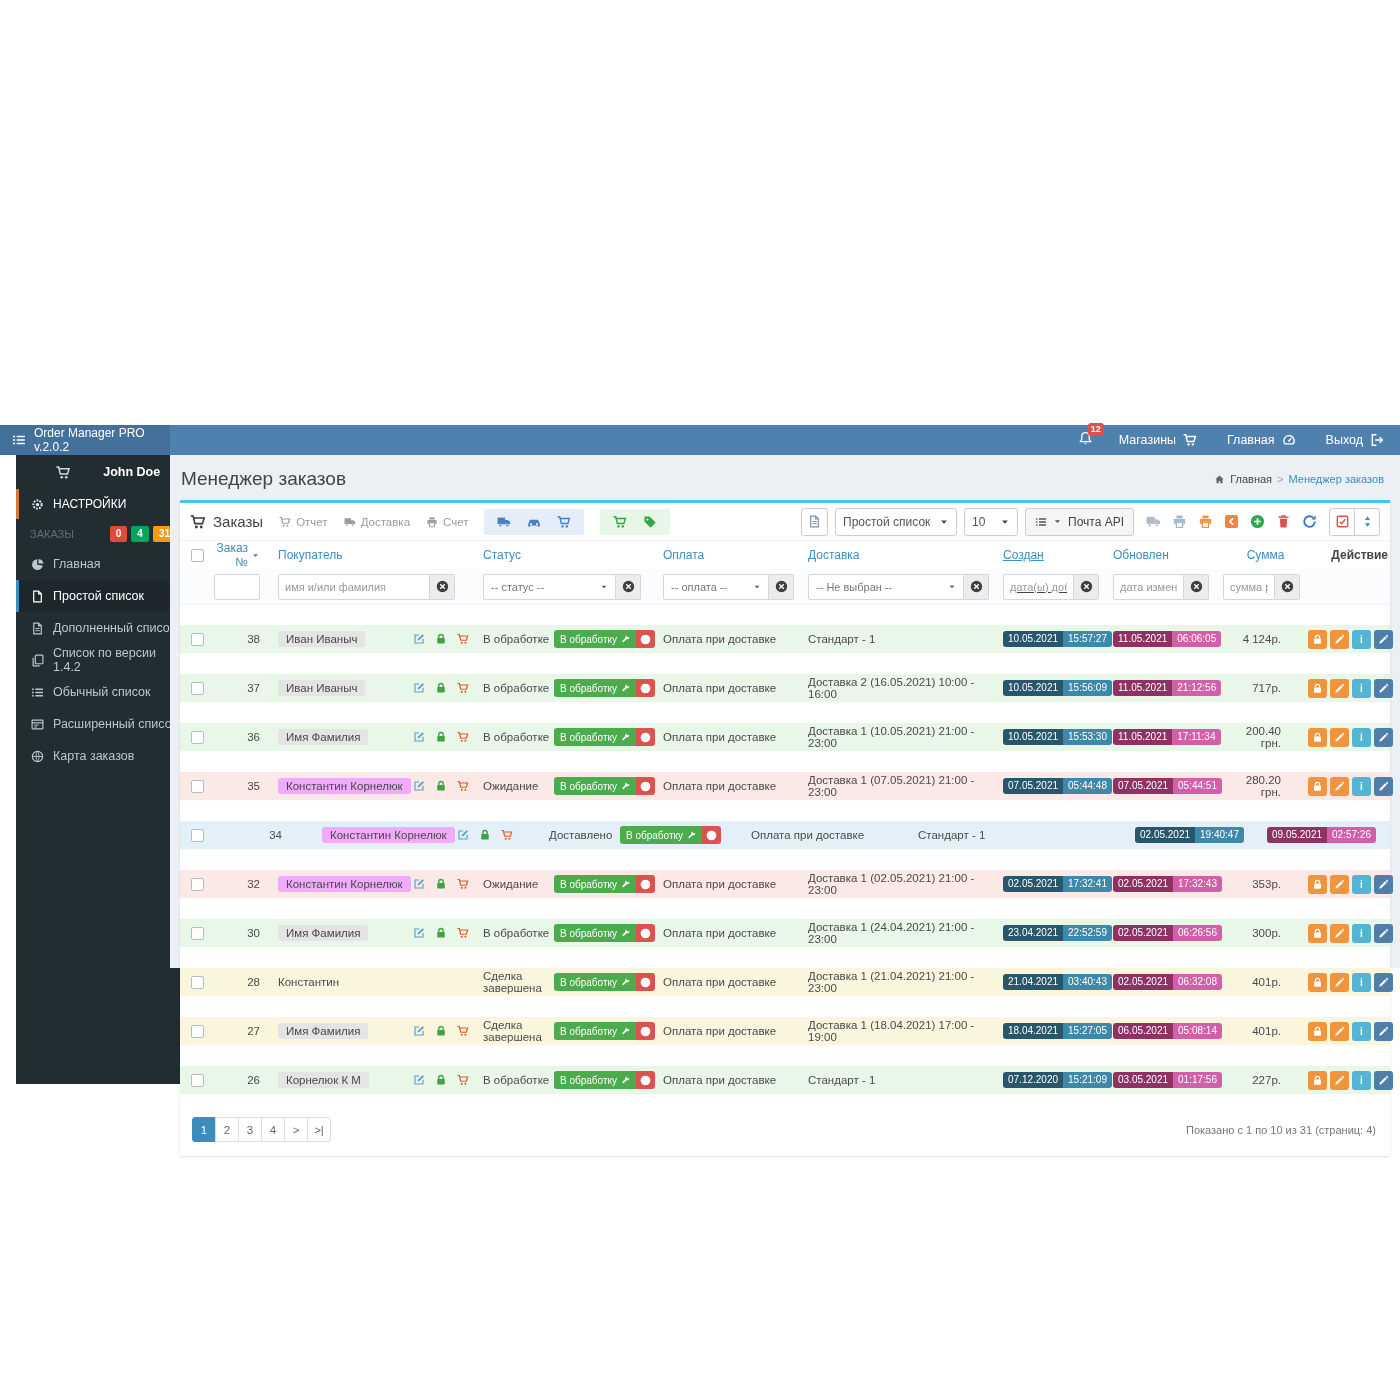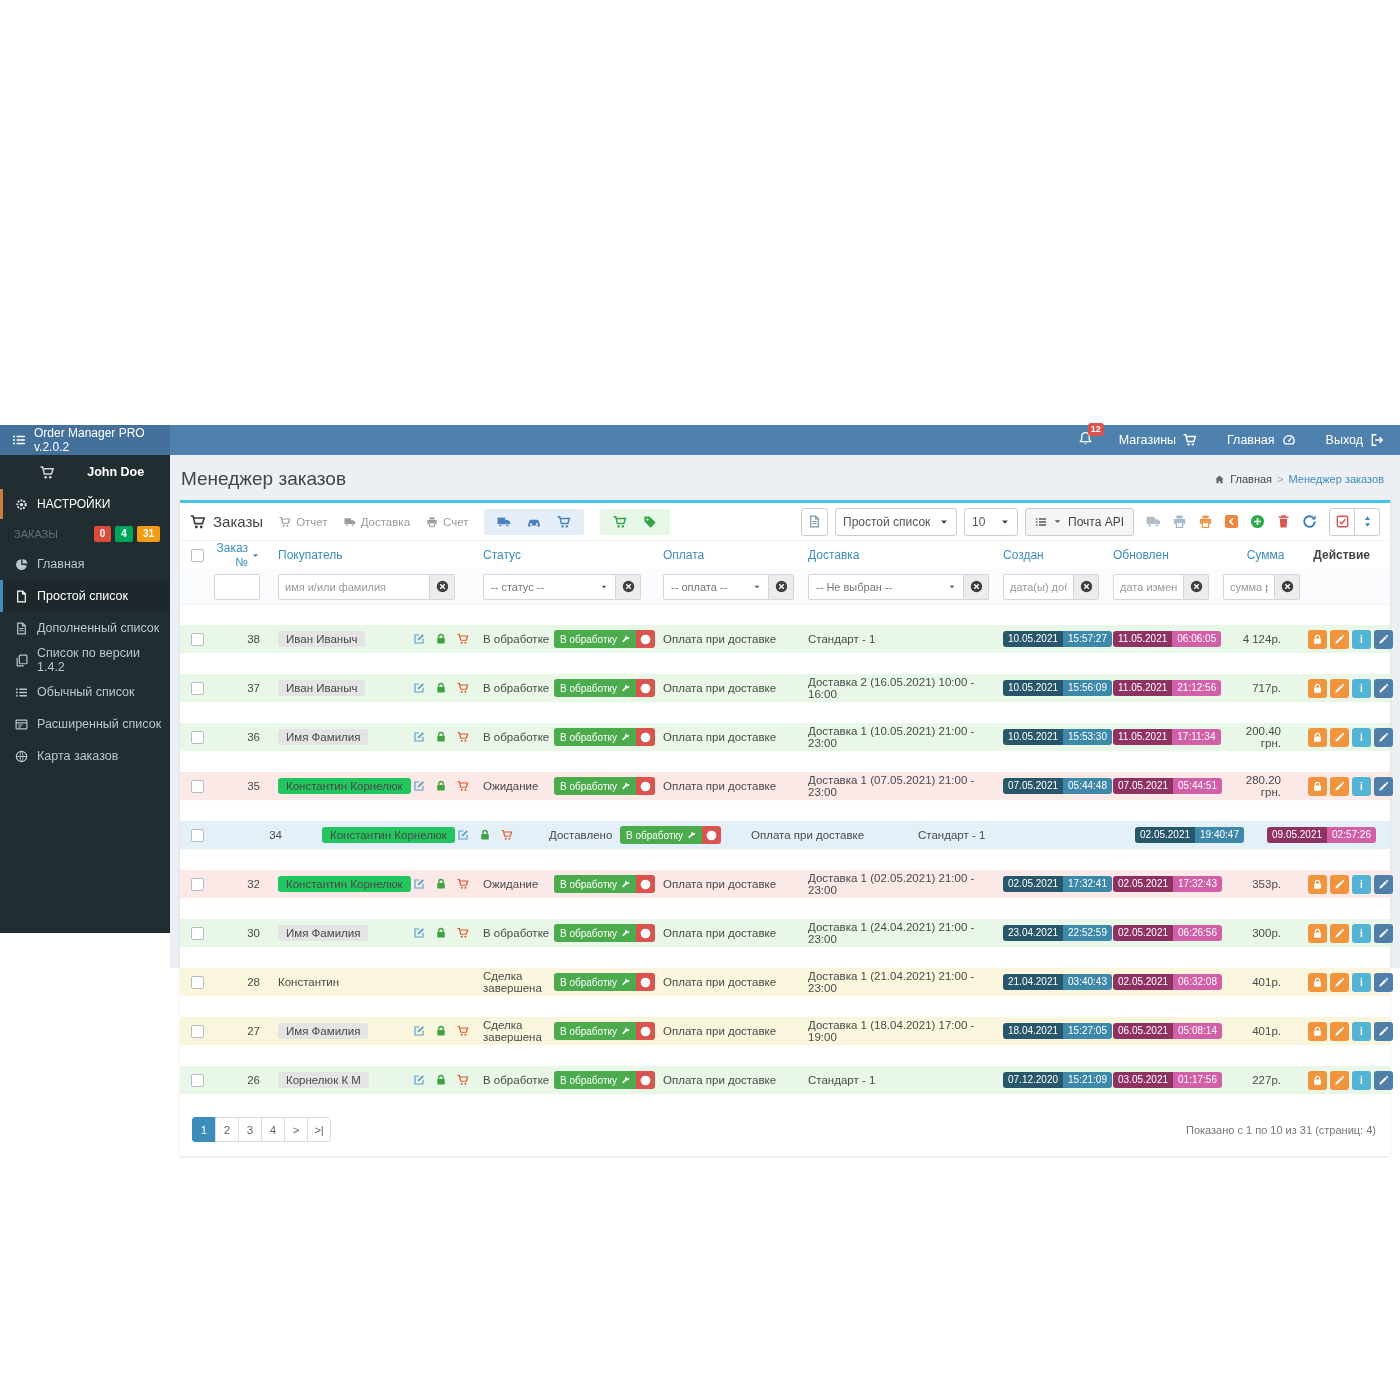--- a/index.html
+++ b/index.html
@@ -14,21 +14,21 @@
   .brand{width:170px;height:100%;background:#44719c;color:#fff;font-size:12px;display:flex;align-items:center;gap:8px;padding-left:12px;}
   .brand .ico{width:14px;height:14px;color:#fff;}
   .nav-right{margin-left:auto;display:flex;align-items:center;gap:30px;padding-right:16px;color:#fff;font-size:12.5px;}
   .nav-item{display:flex;align-items:center;gap:7px;cursor:pointer;}
   .nav-item .ico{width:14px;height:14px;}
   .bell-wrap{position:relative;margin-right:-4px;}
   .bell-wrap .ico{width:15px;height:15px;}
   .noti-badge{position:absolute;top:-8px;right:-11px;background:#d9534f;color:#fff;font-size:9px;line-height:1;padding:2px 3px;border-radius:3px;font-weight:bold;}
 
   
-  .sidebar{position:absolute;left:0;top:455px;width:170px;height:478px;background:#222d32;}
+  .sidebar{position:absolute;left:16px;top:455px;width:170px;height:629px;background:#222d32;}
   .sb-user{height:34px;display:flex;align-items:center;padding-left:13px;color:#fff;font-size:12.5px;font-weight:bold;}
   .sb-user .ico{width:15px;height:15px;color:#cfd8dc;margin-right:0;}
   .sb-user span{flex:1;text-align:center;margin-right:20px;}
   .sb-settings{height:30px;display:flex;align-items:center;gap:9px;padding-left:12px;color:#fff;font-size:12px;border-left:3px solid #cd7c3f;}
   .sb-settings .ico{width:13px;height:13px;color:#e8eef1;}
   .sb-orders{height:29px;display:flex;align-items:center;padding:0 10px 0 14px;color:#5c7078;font-size:11px;}
   .sb-orders .lbl{flex:1;}
   .sb-badges{display:flex;gap:4px;}
   .sb-badge{color:#fff;font-size:10px;line-height:1;padding:3px 6px;border-radius:2px;font-weight:bold;}
   .sb-badge.red{background:#dd4b39;}
@@ -81,47 +81,47 @@
   .thead-row{height:28px;background:#fff;}
   .filter-row{height:36px;background:#fbfcfd;border-bottom:1px solid #f0f2f4;}
   .trow{height:29px;border-bottom:1px solid rgba(255,255,255,.85);font-size:11.5px;color:#4a4a4a;margin-top:20px;}
   .cell{flex:none;}
   .c-check{width:34px;display:flex;justify-content:center;}
   .c-id{width:64px;text-align:right;padding-right:18px;}
   .c-cust{width:205px;display:flex;align-items:center;justify-content:space-between;padding-right:14px;}
   .c-status{width:180px;display:flex;align-items:center;justify-content:space-between;padding-right:8px;}
   .c-pay{width:145px;}
   .c-del{width:195px;}
-  .c-created{width:110px;}
+  .c-created{width:110px;text-decoration:underline;}
   .c-upd{width:110px;}
   .c-sum{width:85px;text-align:right;padding-right:27px;}
   .c-act{width:82px;display:flex;gap:3px;align-items:center;}
   .thead-row .cell{font-size:12px;color:#3c8dbc;}
   .thead-row .c-id{display:flex;justify-content:space-between;align-items:center;gap:3px;cursor:pointer;}
   .thead-row .c-id .ico{width:9px;height:9px;color:#3c8dbc;}
   .thead-row .c-sum{text-align:center;padding-right:0;}
-  .thead-row .c-act{justify-content:flex-end;color:#444;font-weight:bold;padding-right:20px;}
+  .thead-row .c-act{justify-content:flex-end;color:#444;font-weight:bold;padding-right:2px;}
   .thead-row .c-cust,.thead-row .c-status{justify-content:flex-start;}
   .cb{width:13px;height:13px;border:1px solid #b5bcc2;border-radius:2px;background:#fff;cursor:pointer;}
   .fwrap{display:flex;width:100%;padding-right:14px;}
   .fin{height:26px;border:1px solid #d2d6de;border-radius:2px 0 0 2px;background:#fff;font-size:11px;color:#555;padding:0 6px;min-width:0;flex:1;outline:none;font-family:inherit;}
   .fin::placeholder{color:#999;}
   .fin.solo{border-radius:2px;width:46px;flex:none;}
   .fsel{height:26px;border:1px solid #d2d6de;border-radius:2px 0 0 2px;background:#fff;font-size:11px;color:#777;padding:0 7px;flex:1;display:flex;align-items:center;justify-content:space-between;cursor:pointer;min-width:0;}
   .fsel .ico{width:8px;height:8px;color:#555;margin-left:4px;}
   .fclear{width:25px;height:26px;flex:none;background:#ececec;border:1px solid #d2d6de;border-left:none;border-radius:0 2px 2px 0;display:flex;align-items:center;justify-content:center;color:#3f3f3f;cursor:pointer;}
   .fclear .ico{width:13px;height:13px;}
 
   .tone-green{background:#e8f7e8;}
   .tone-red{background:#fbe9e7;}
   .tone-blue{background:#e3f0f7;gap:22px;}
   .tone-yellow{background:#faf6de;}
 
   .nbadge{background:#e4e4e4;border-radius:3px;padding:2px 8px;font-size:11.5px;color:#494949;white-space:nowrap;}
-  .nbadge.green{background:#22c55e;}
+  .nbadge.green{background:#f0abfc;}
   .plain-name{padding:2px 0;}
   .row-icons{display:flex;gap:10px;align-items:center;}
   .ric{width:12px;height:12px;cursor:pointer;}
 
   .stbtn{display:inline-flex;height:18px;border-radius:3px;overflow:hidden;color:#fff;font-size:10px;flex:none;cursor:pointer;}
   .stbtn .g{background:#4cab4c;display:flex;align-items:center;gap:4px;padding:0 6px;white-space:nowrap;}
   .stbtn .g .ico{width:9px;height:9px;}
   .stbtn .r{background:#d9534f;width:19px;display:flex;align-items:center;justify-content:center;}
   .stbtn .r .ico{width:11px;height:11px;}
 

